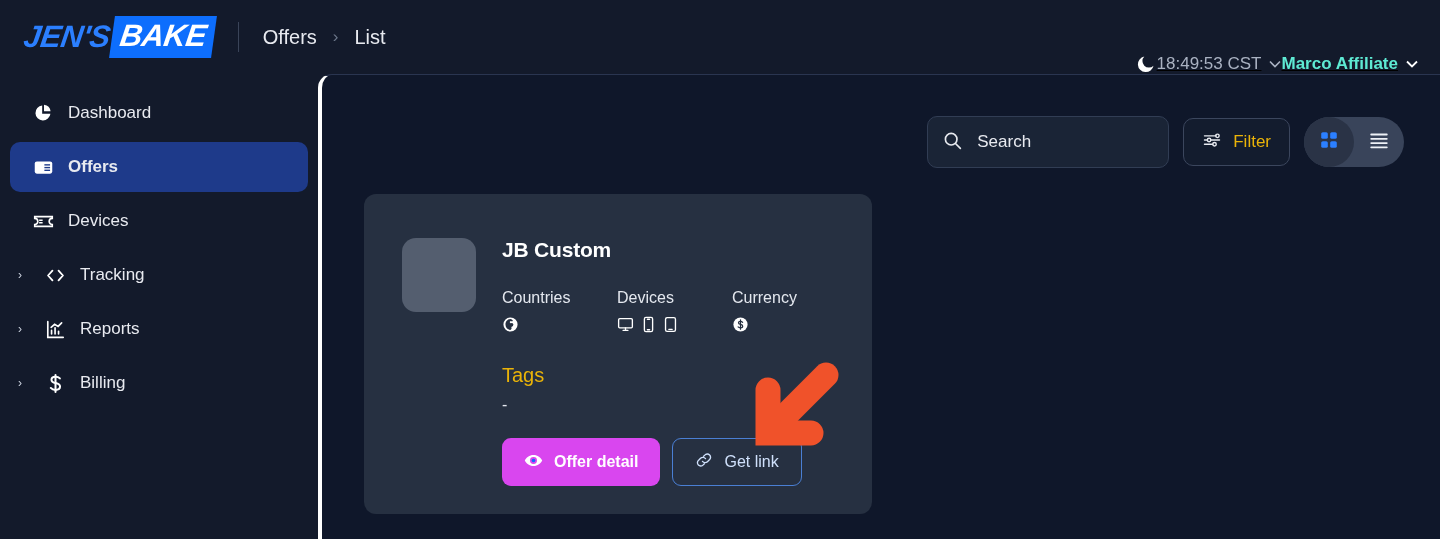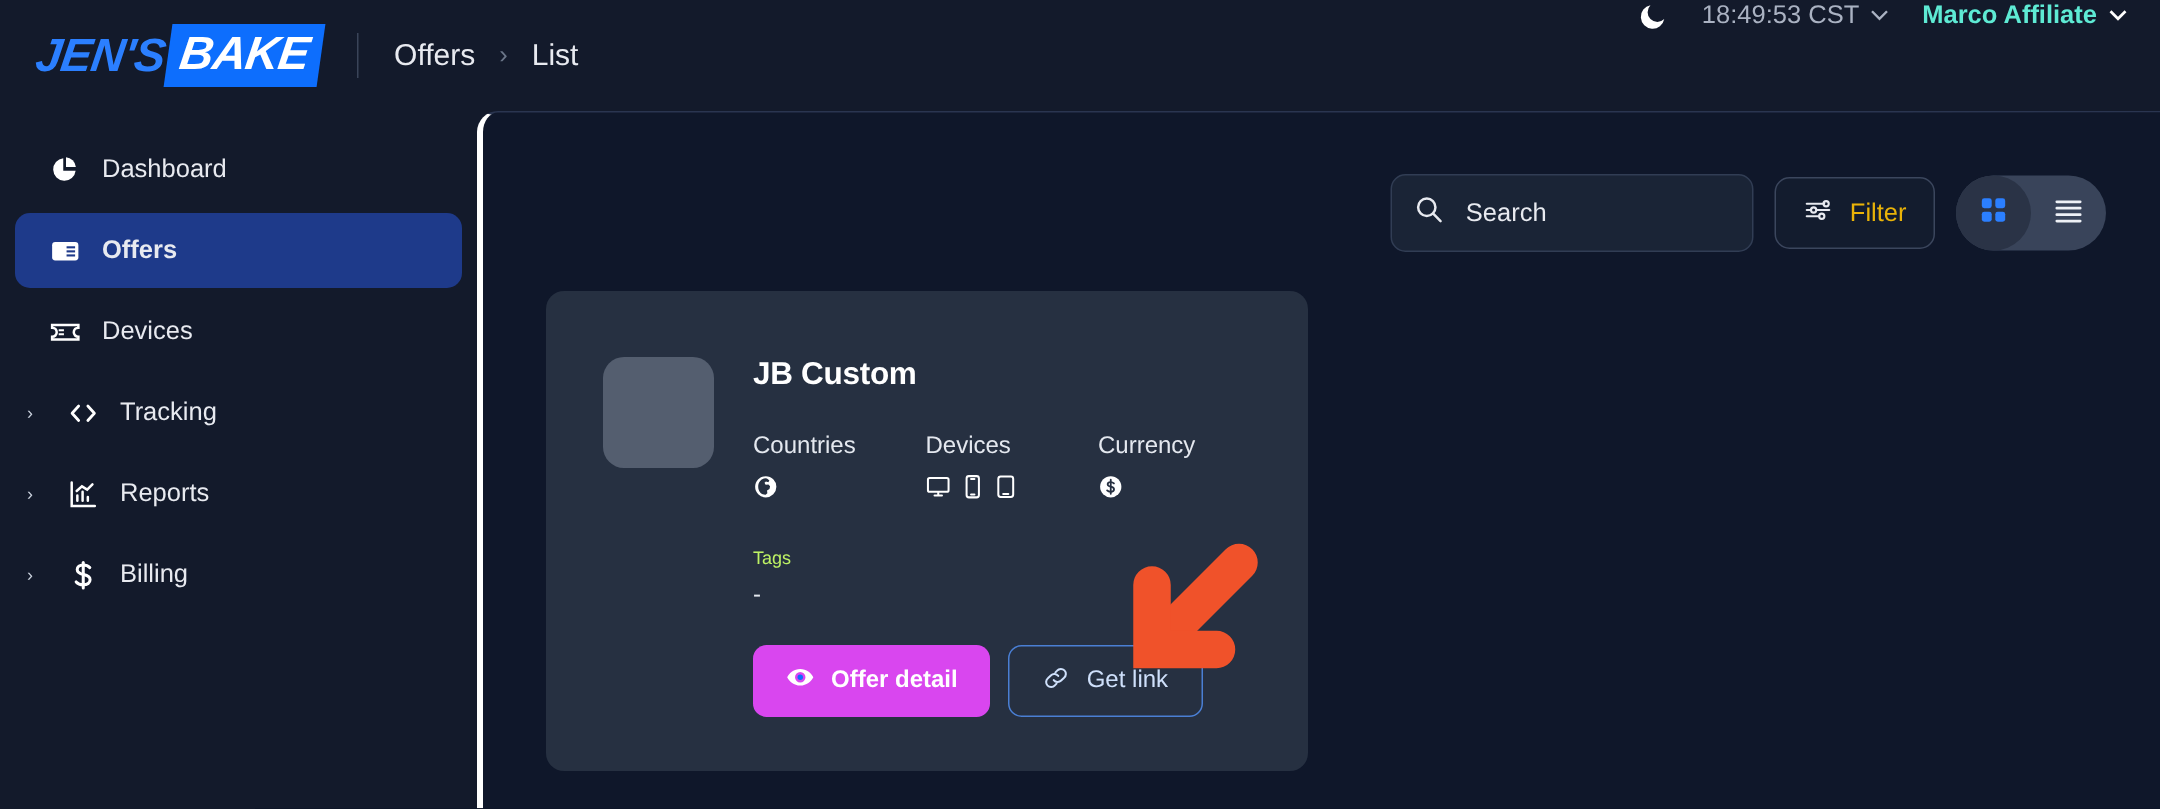--- a/index.html
+++ b/index.html
@@ -30,21 +30,21 @@
   }
   .divider-v {
     width:1px; height:30px; background:#3a4459; margin:0 24px;
   }
   .crumbs { display:flex; align-items:center; gap:16px; }
   .crumb { color:#e8eaf0; font-size:20px; }
   .crumb-sep { color:#6b7689; font-size:17px; }
 
   .topright {
     position:absolute; right:22px; top:0; height:74px;
-    display:flex; align-items:flex-start; gap:22px;
+    display:flex; align-items:flex-end; text-decoration:underline;
   }
   .moon-ic { color:#ffffff; display:flex; align-items:center; }
   .clock { color:#aab2c2; font-size:17px; display:flex; align-items:center; gap:8px; }
   .user { color:#5eead4; font-size:17px; font-weight:bold; display:flex; align-items:center; gap:8px; }
   .chev { color:#aab2c2; font-size:12px; }
 
   
   .sidebar {
     position:absolute; left:0; top:74px; width:318px; height:465px;
     background:#131a2b; padding-top:10px;
@@ -108,21 +108,21 @@
   }
   .card-inner { display:flex; padding:44px 0 0 38px; gap:26px; }
   .thumb {
     width:74px; height:74px; background:#545e6f; border-radius:14px; flex:none;
   }
   .card-title { color:#ffffff; font-size:21px; font-weight:bold; letter-spacing:-0.2px; }
   .meta-row { display:flex; margin-top:27px; gap:0; }
   .meta-col { min-width:0; }
   .meta-label { color:#e4e8ef; font-size:16px; }
   .meta-icons { margin-top:9px; display:flex; gap:8px; color:#ffffff; align-items:center; }
-  .tags-label { color:#bef264; font-size:12px; margin-top:27px; }
+  .tags-label { color:#eab308; font-size:20px; margin-top:27px; }
   .tags-val { color:#e4e8ef; font-size:16px; margin-top:9px; }
 
   .btn-row { display:flex; gap:12px; margin-top:24px; }
   .btn {
     height:48px; border-radius:9px; display:flex; align-items:center;
     gap:11px; padding:0 22px; font-size:16px; cursor:pointer;
   }
   .btn-primary { background:#d946ef; color:#ffffff; font-weight:bold; }
   .btn-outline { background:transparent; border:1px solid #4a7fd4; color:#cfe0fb; }
 

